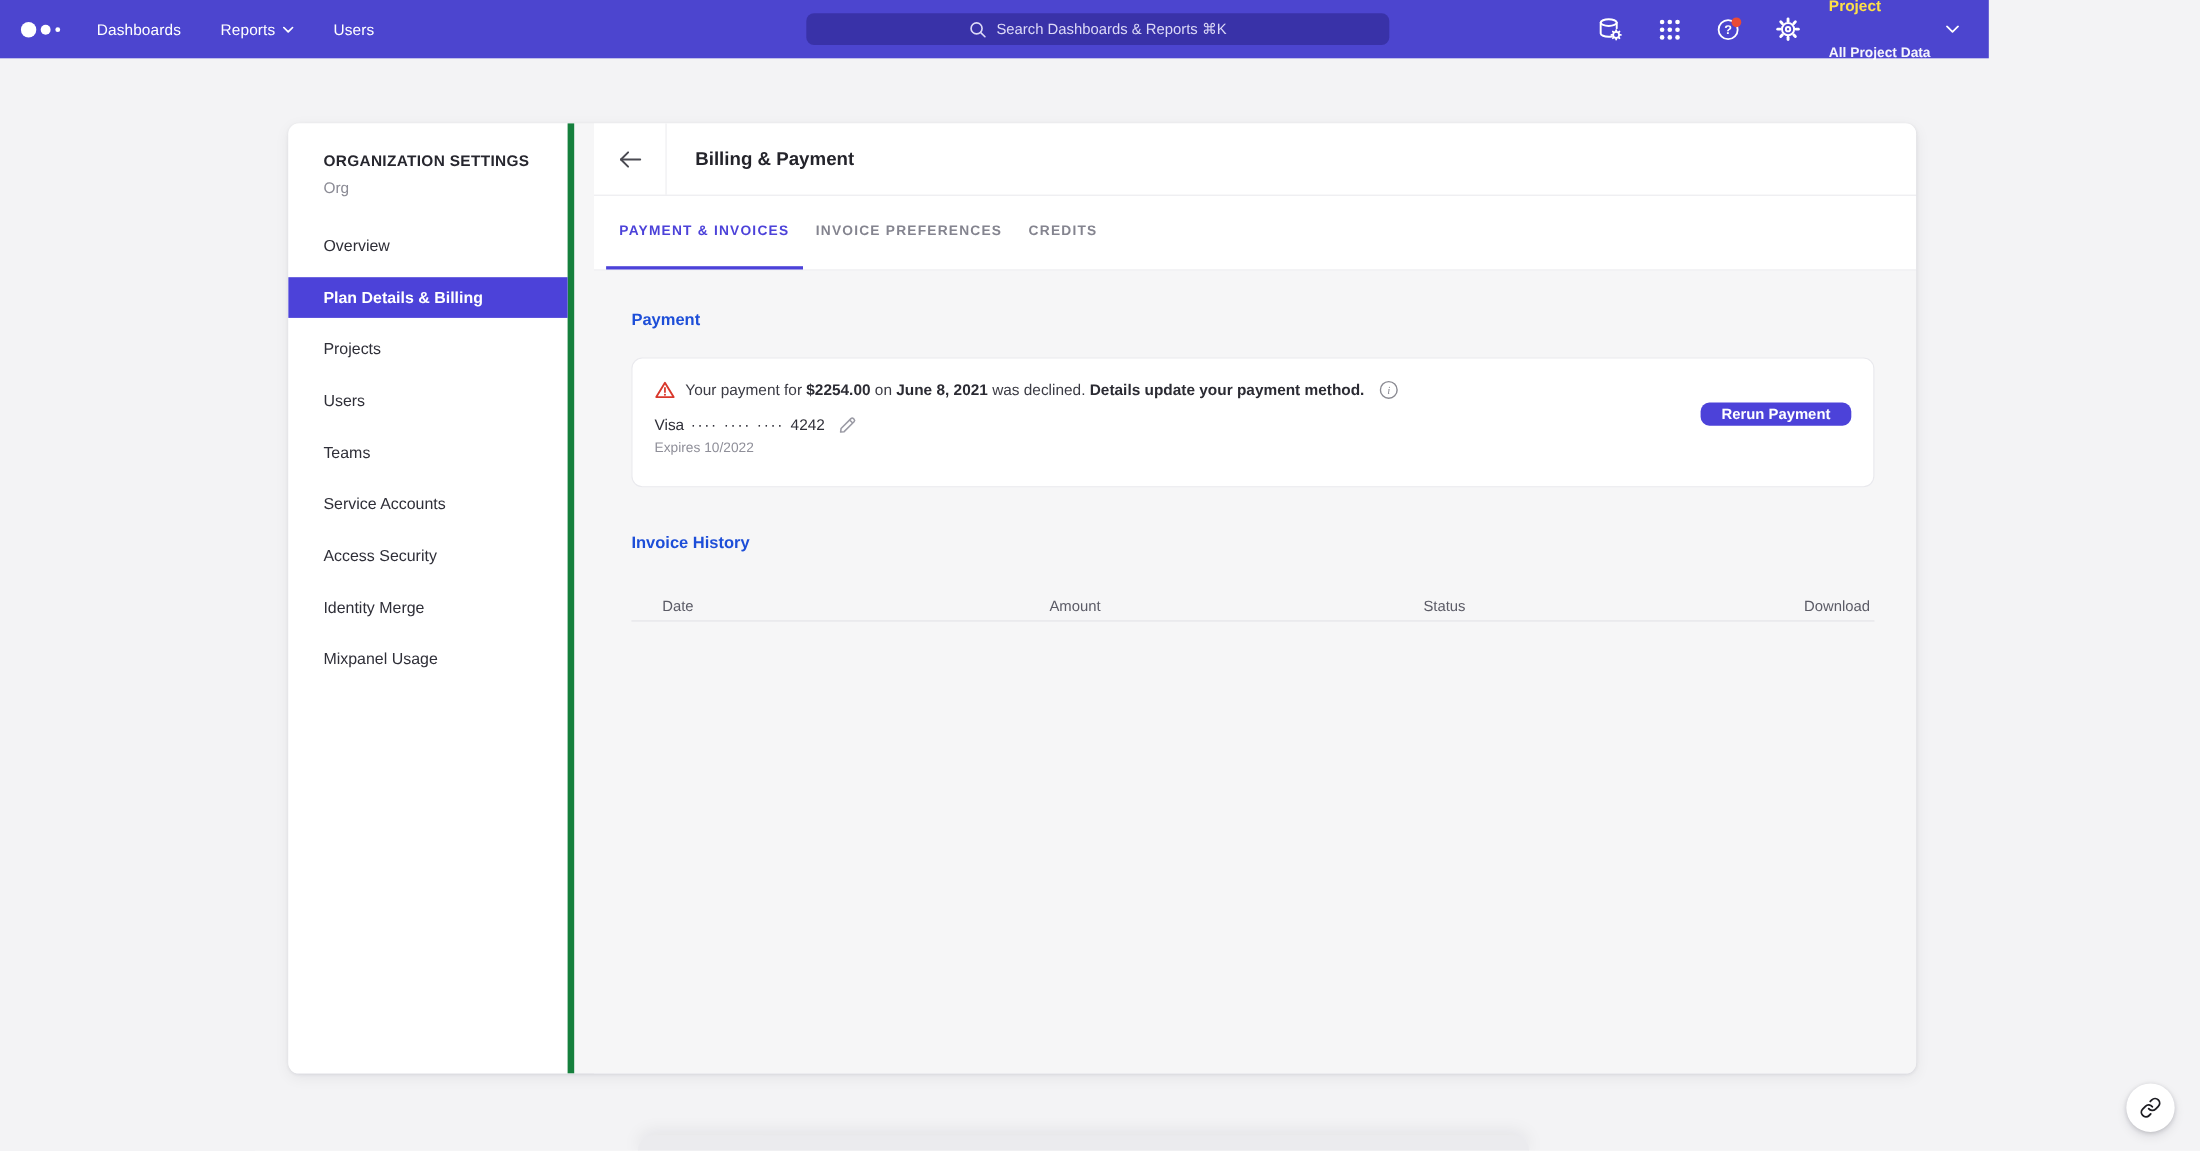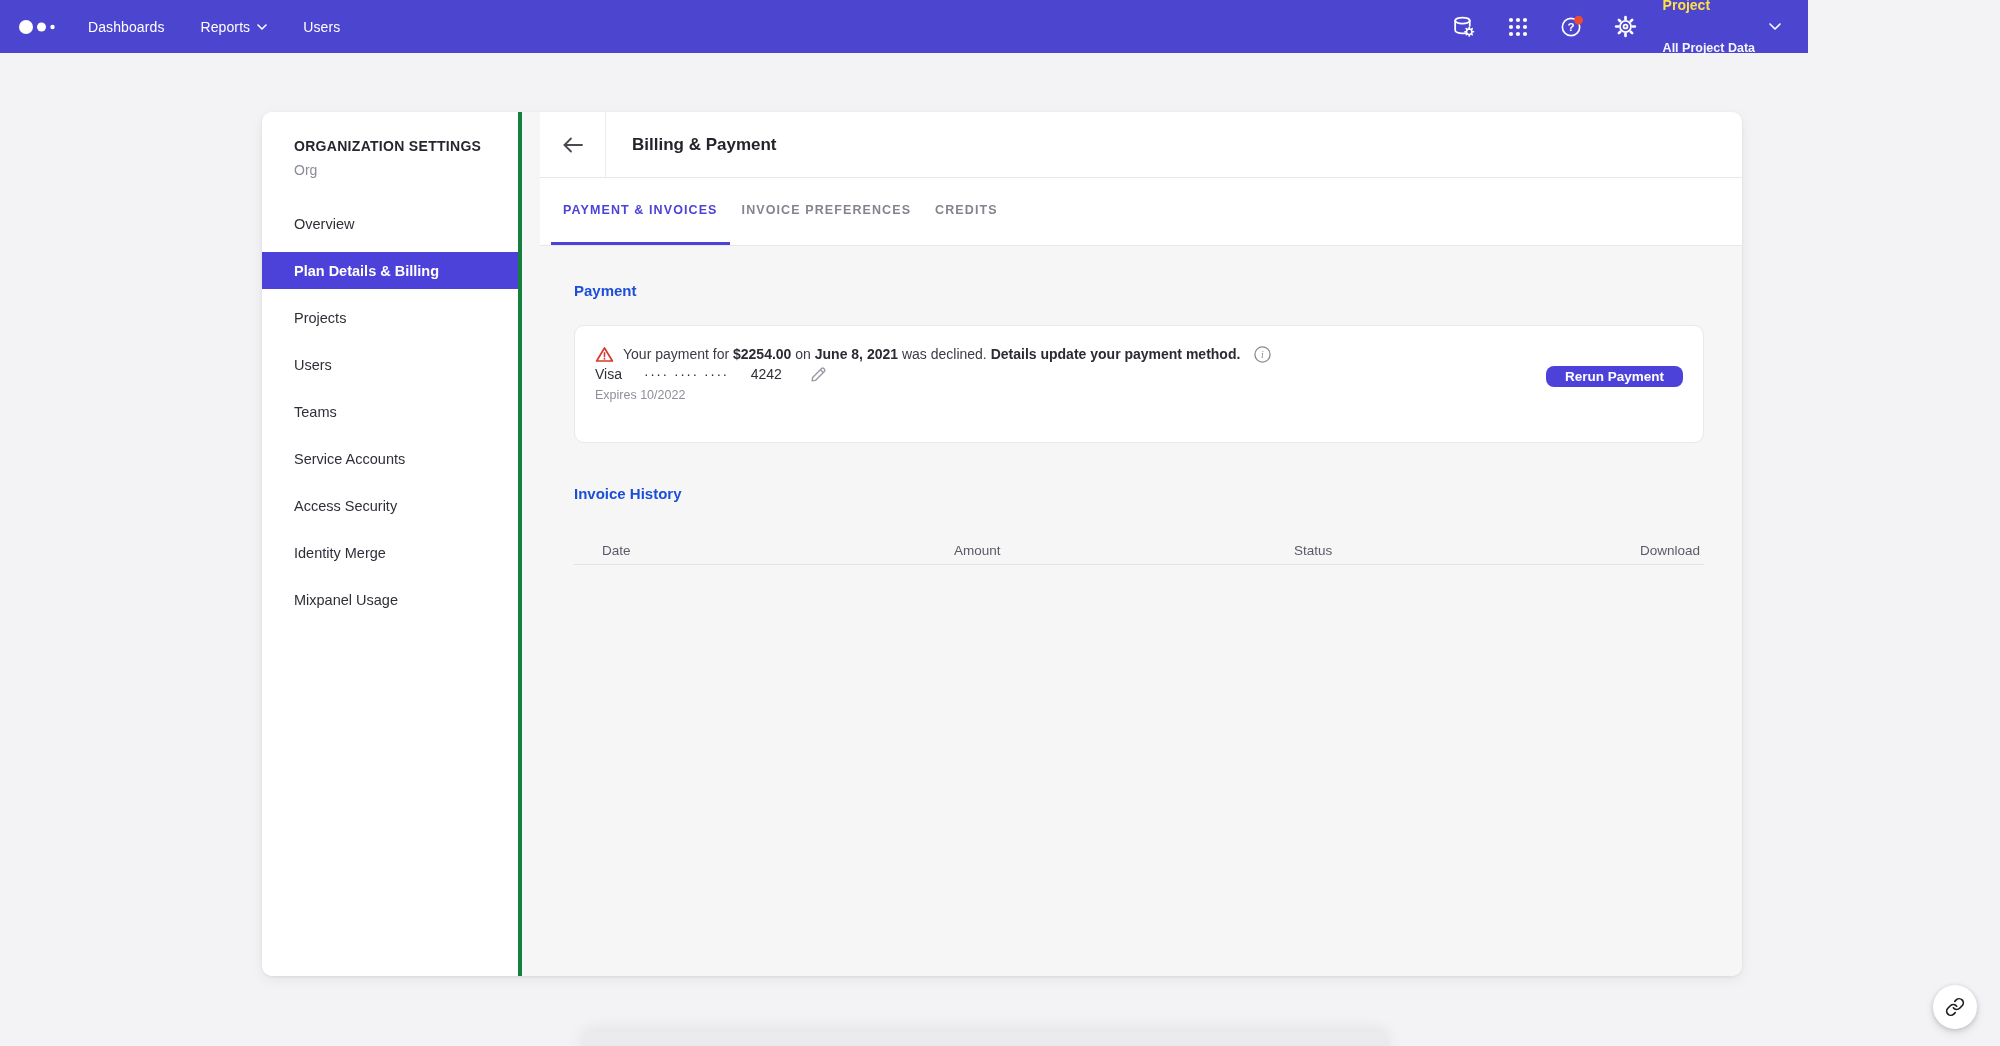--- a/index.html
+++ b/index.html
@@ -51,21 +51,21 @@
   .card{
     position:absolute;left:262px;top:112px;width:1480px;height:864px;
     background:var(--content_bg);
     border-radius:10px;
     box-shadow:0 1px 3px rgba(20,20,40,.07),0 4px 14px rgba(20,20,40,.06);
     overflow:hidden;
   }
   
   .sidebar{
     position:absolute;left:0;top:0;bottom:0;width:260px;
-    background:#fff;border-right:4px solid #15803d;
+    background:#fff;border-right:6px solid #15803d;
   }
   .sb-title{padding:26px 0 0 32px;font-size:14px;font-weight:700;letter-spacing:.3px;color:#26262e;}
   .sb-org{padding:8px 0 0 32px;font-size:14px;color:#8b8b95;}
   .sb-list{margin-top:27px;}
   .side-item{
     height:37px;display:flex;align-items:center;padding-left:32px;margin-bottom:10px;
     font-size:14.5px;color:#2f2f38;cursor:pointer;white-space:nowrap;
   }
   .side-item.active{background:var(--brand);color:#fff;font-weight:700;}
   
@@ -93,21 +93,21 @@
   .content{position:absolute;left:0;right:0;top:134px;bottom:0;background:var(--content_bg);}
   .inner{position:absolute;left:34px;width:1130px;}
   .section-heading{font-size:15px;font-weight:700;color:#1d4ed8;}
   .payment-heading{top:36px;}
   .payment-card{
     top:79px;height:118px;background:#fff;border:1px solid #e9e9ed;border-radius:10px;
     padding:18px 20px 14px;position:absolute;
   }
   .alert-line{display:flex;align-items:center;gap:9px;font-size:14px;color:#3b3b44;line-height:20px;}
   .alert-line b{color:#2b2b33;}
-  .visa-line{display:flex;align-items:center;gap:20px;font-size:14px;color:#2f2f38;line-height:20px;}
+  .visa-line{margin-top:12px;display:flex;align-items:center;gap:4px;font-size:14px;color:#2f2f38;line-height:20px;}
   .masked{letter-spacing:1.5px;margin:0 2px;}
   .edit-btn{margin-left:8px;display:flex;cursor:pointer;}
   .expires{margin-top:4px;font-size:12.5px;color:#8f8f99;}
   .rerun-btn{
     position:absolute;right:20px;top:40px;height:21px;padding:0 19px;
     background:var(--brand);color:#fff;font-size:13.5px;font-weight:700;
     border:none;border-radius:8px;cursor:pointer;font-family:inherit;
   }
   .invoice-heading{top:239px;}
   .inv-table{top:291px;position:absolute;}
@@ -150,20 +150,27 @@
     <span class="nav-link">Dashboards</span>
     <span class="nav-link">
       <span>Reports</span>
       <svg width="10" height="6" viewBox="0 0 10 6">
         <path d="M1 1 L5 5 L9 1" fill="none" stroke="#fff" stroke-width="1.6" stroke-linecap="round" stroke-linejoin="round"></path>
       </svg>
     </span>
     <span class="nav-link">Users</span>
   </div>
 
+  <div class="searchbar">
+    <svg width="16" height="16" viewBox="0 0 16 16">
+      <circle cx="6.8" cy="6.8" r="5" fill="none" stroke="#dcd9f7" stroke-width="1.5"></circle>
+      <line x1="10.6" y1="10.6" x2="14.4" y2="14.4" stroke="#dcd9f7" stroke-width="1.5" stroke-linecap="round"></line>
+    </svg>
+    <span>Search Dashboards &amp; Reports ⌘K</span>
+  </div>
 
   <div class="nav-right">
     <span class="icon-btn">
       <svg width="25" height="25" viewBox="0 0 24 24">
         <ellipse cx="11" cy="6.3" rx="7" ry="2.9" fill="none" stroke="#fff" stroke-width="1.7"></ellipse>
         <path d="M4 6.3 v9.4 c0 1.6 3.1 2.9 7 2.9 1 0 2-.1 2.8-.25" fill="none" stroke="#fff" stroke-width="1.7" stroke-linecap="round"></path>
         <path d="M18 6.3 v5" fill="none" stroke="#fff" stroke-width="1.7" stroke-linecap="round"></path>
         <circle cx="17.5" cy="17" r="2.6" fill="none" stroke="#fff" stroke-width="1.5"></circle>
         <g stroke="#fff" stroke-width="1.6" stroke-linecap="round">
           <line x1="17.5" y1="12.9" x2="17.5" y2="14.1"></line>

